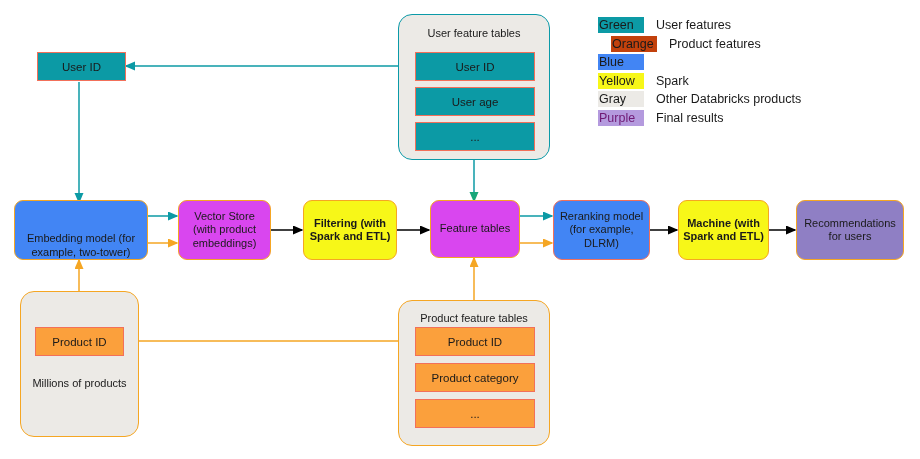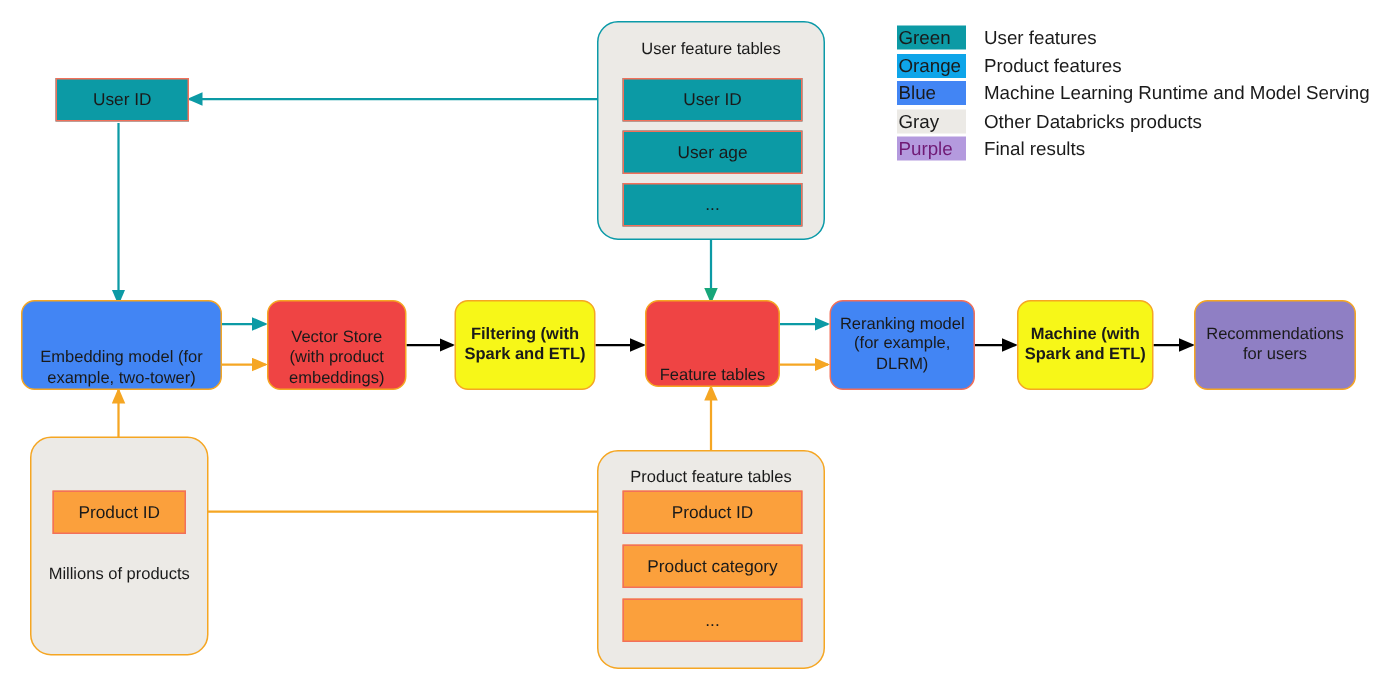--- a/index.html
+++ b/index.html
@@ -61,21 +61,21 @@
     justify-content: center;
     font-size: 11.5px;
     color: #1a1a1a;
     border: 1.4px solid #f2705a;
     z-index: 3;
   }
   .fill-teal   { background: #0c9aa5; }
   .fill-orange { background: #fba03c; }
   .fill-blue   { background: #4285f4; }
   .fill-yellow { background: #f7f718; font-weight: bold; }
-  .fill-gray   { background: #ef4444; align-items: flex-end; }
+  .fill-gray   { background: #d946ef; }
   .fill-purple { background: #8f7fc4; }
 
   .rounded { border-radius: 9px; }
   .bd-orange { border: 1.5px solid #f5a623; }
   .bd-red    { border: 1.7px solid #f2705a; }
 
   
   #legend {
     position: absolute;
     left: 598px;
@@ -218,26 +218,29 @@
 <div class="node rounded fill-purple bd-orange" style="left:796px; top:200px; width:108px; height:60px; font-size:11px;">
   <span>Recommendations for users</span>
 </div>
 
 <div id="legend">
   <div class="legend-row">
     <div class="legend-key" style="background: rgb(12, 154, 165); color: rgb(26, 26, 26);">Green</div>
     <div class="legend-desc">User features</div>
   </div>
   <div class="legend-row">
-    <div class="legend-key" style="background: #0ea5e9; color: rgb(26, 26, 26);">Orange</div>
+    <div class="legend-key" style="background: #c2410c; color: rgb(26, 26, 26); margin-left: 13px;">Orange</div>
     <div class="legend-desc">Product features</div>
   </div>
   <div class="legend-row">
     <div class="legend-key" style="background: rgb(66, 133, 244); color: rgb(26, 26, 26);">Blue</div>
-    <div class="legend-desc">Machine Learning Runtime and Model Serving</div>
+  </div>
+  <div class="legend-row">
+    <div class="legend-key" style="background: rgb(247, 247, 24); color: rgb(26, 26, 26);">Yellow</div>
+    <div class="legend-desc">Spark</div>
   </div>
   <div class="legend-row">
     <div class="legend-key" style="background: rgb(236, 234, 230); color: rgb(26, 26, 26);">Gray</div>
     <div class="legend-desc">Other Databricks products</div>
   </div>
   <div class="legend-row">
     <div class="legend-key" style="background: rgb(180, 154, 222); color: #701a75;">Purple</div>
     <div class="legend-desc">Final results</div>
   </div>
 </div>

